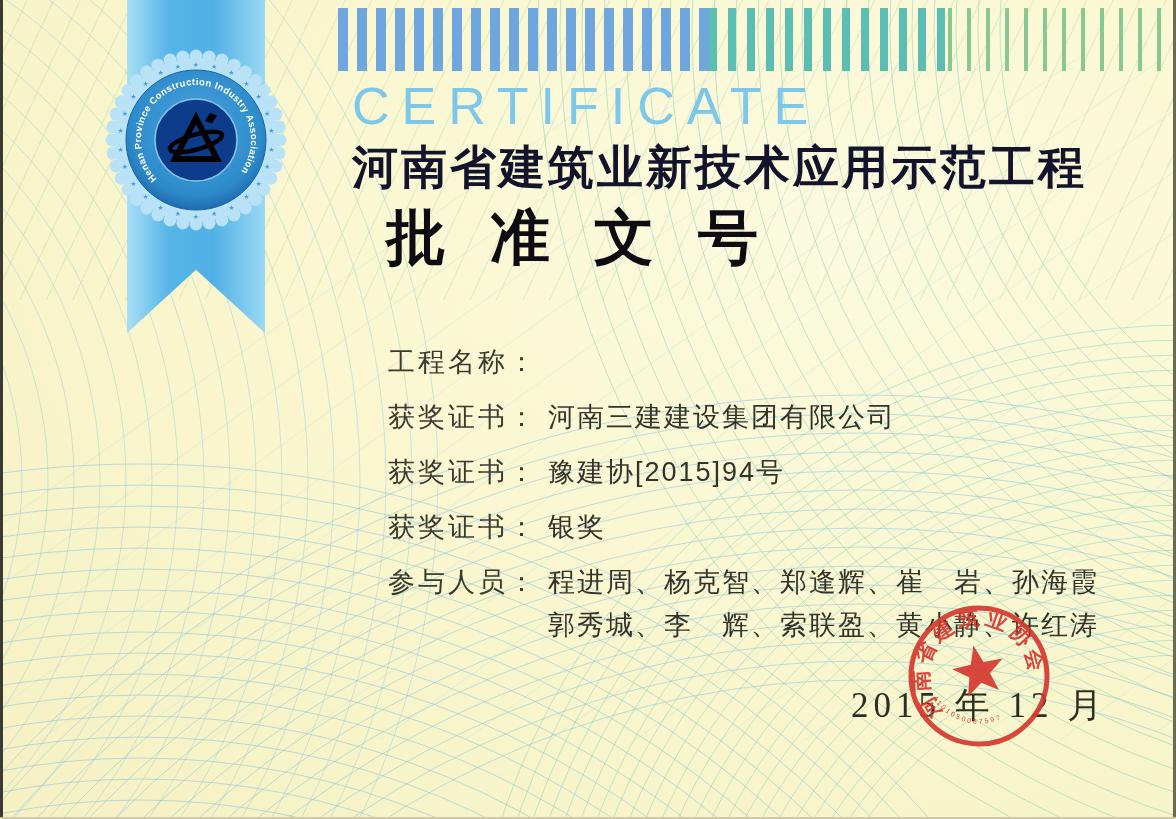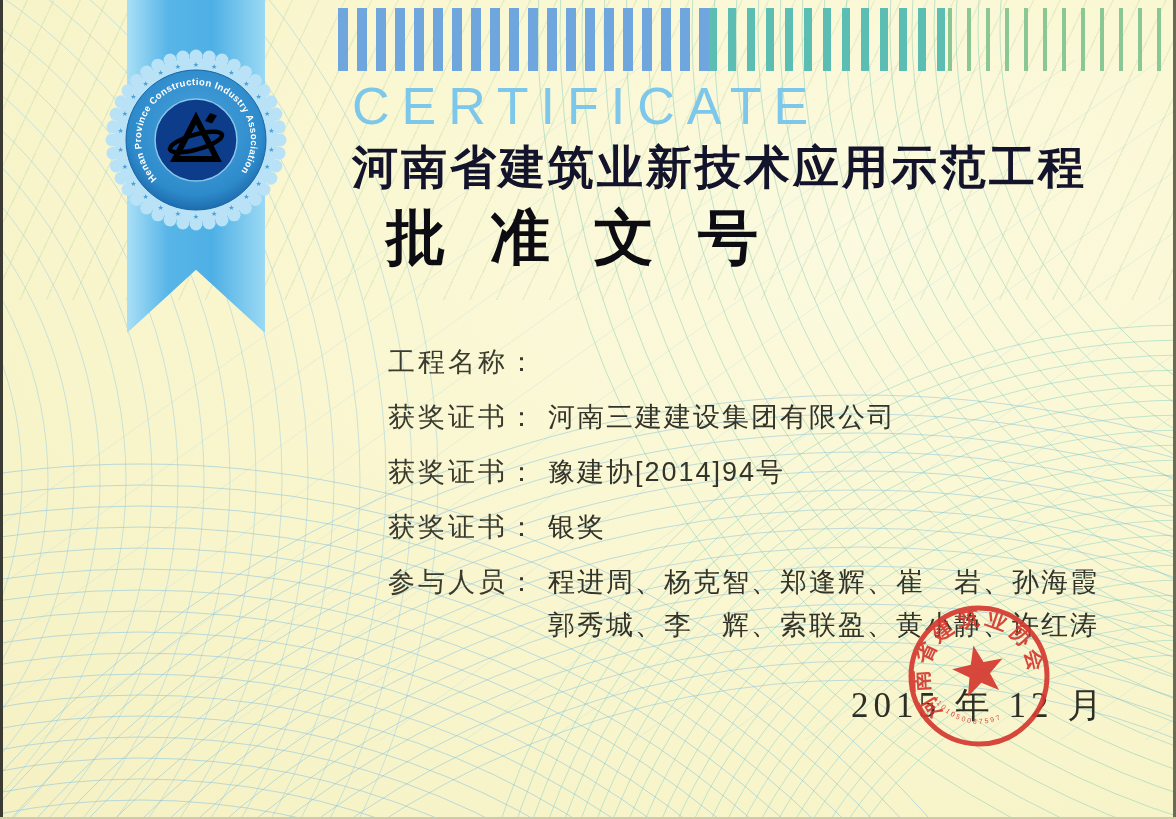--- a/index.html
+++ b/index.html
@@ -299,21 +299,21 @@
   <div class="fields">
     <div class="frow">
       <span class="flabel">工程名称：</span>
     </div>
     <div class="frow">
       <span class="flabel">获奖证书：</span>
       <span class="fvalue">河南三建建设集团有限公司</span>
     </div>
     <div class="frow">
       <span class="flabel">获奖证书：</span>
-      <span class="fvalue">豫建协[2014]94号</span>
+      <span class="fvalue">豫建协[2015]94号</span>
     </div>
     <div class="frow">
       <span class="flabel">获奖证书：</span>
       <span class="fvalue">银奖</span>
     </div>
     <div class="frow">
       <span class="flabel">参与人员：</span>
       <span class="fvalue">
         <div>程进周、杨克智、郑逢辉、崔　岩、孙海霞</div>
         <div class="line2">郭秀城、李　辉、索联盈、黄小静、许红涛</div>

